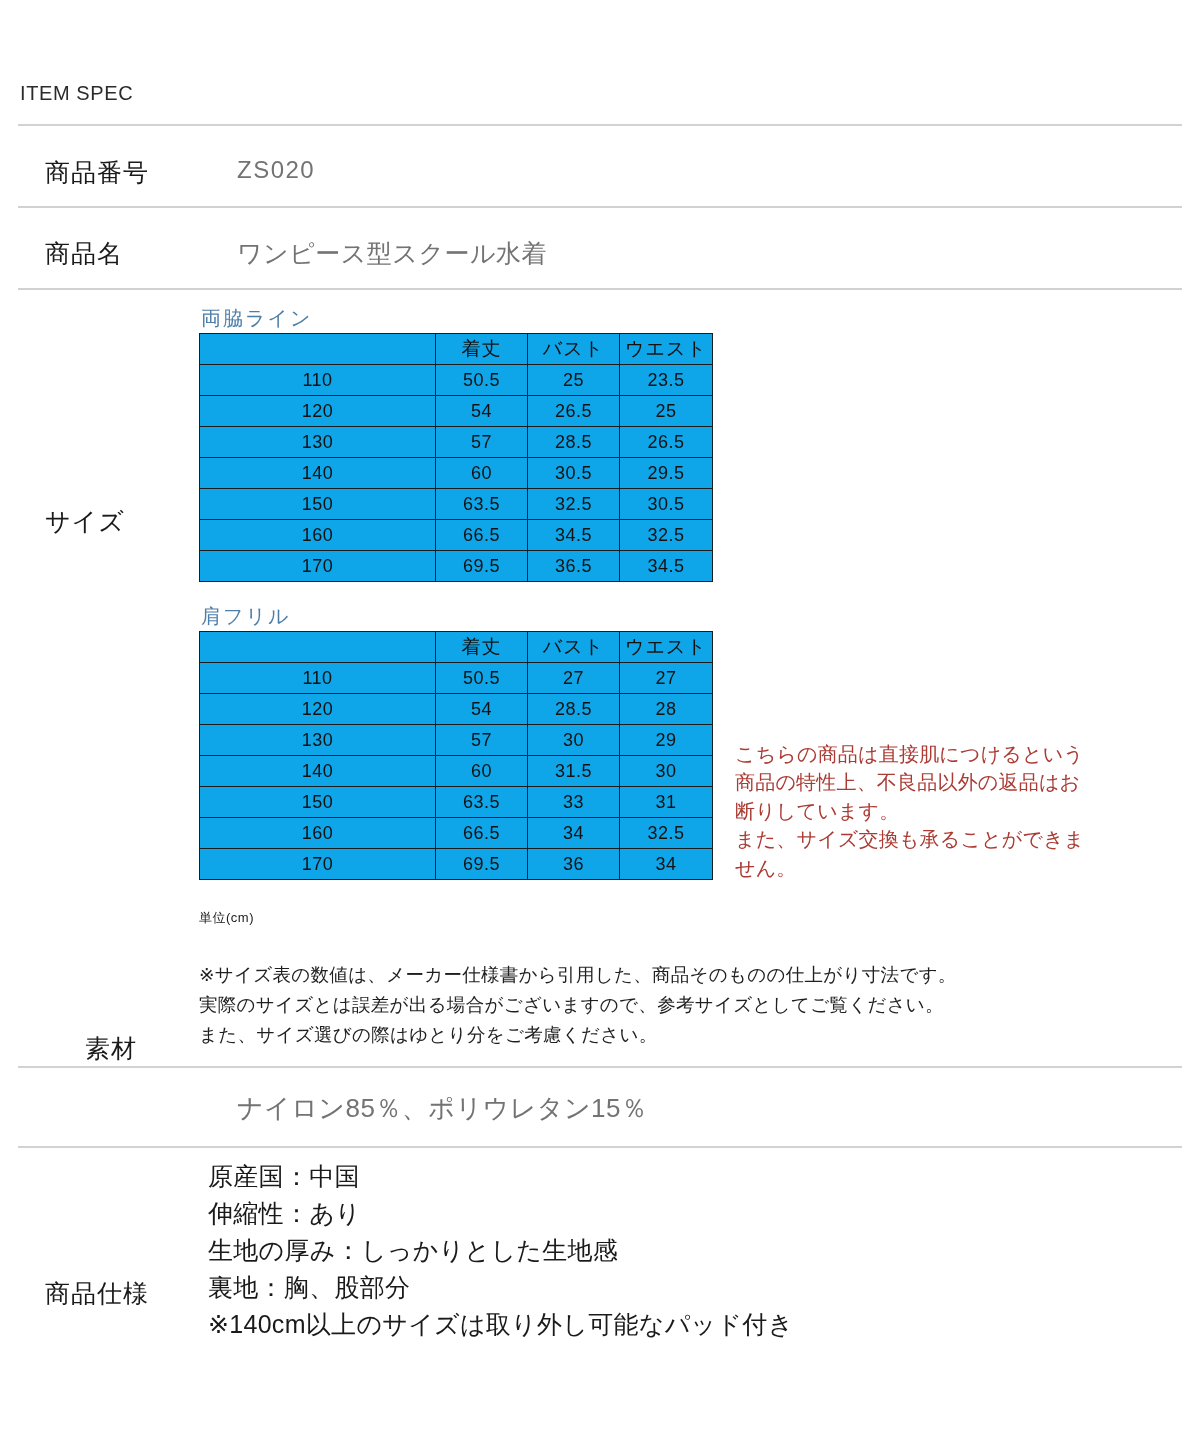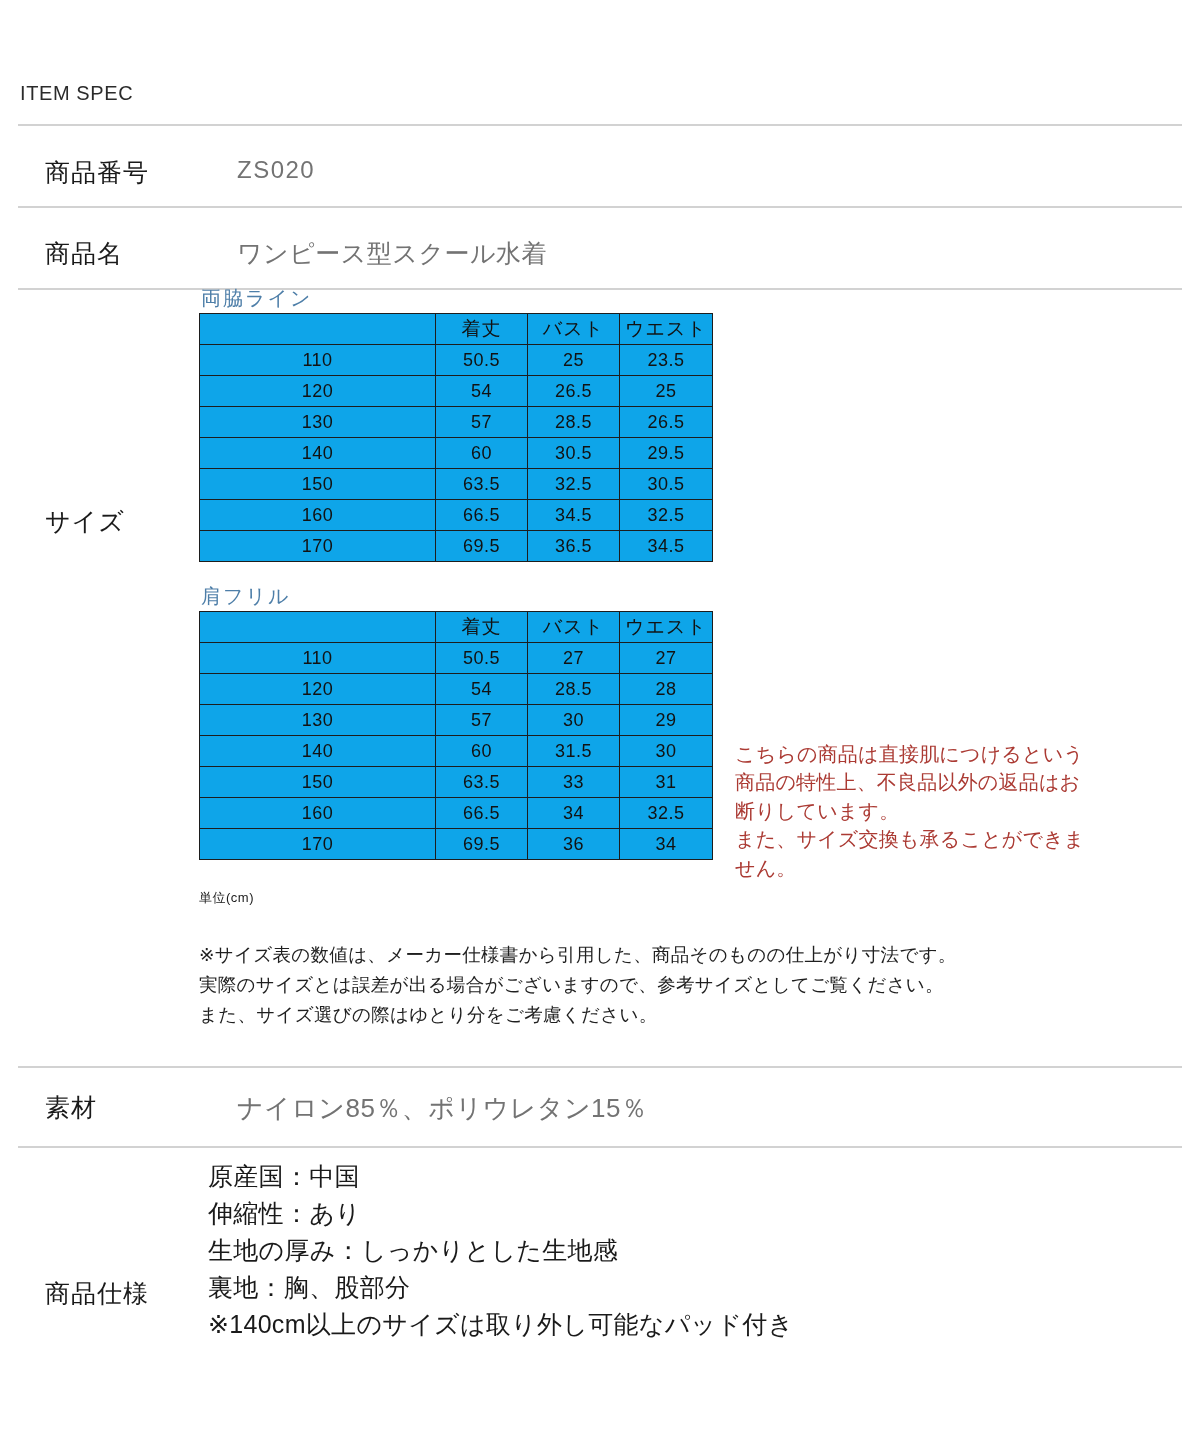--- a/index.html
+++ b/index.html
@@ -65,29 +65,29 @@
     color: #737373;
     white-space: nowrap;
     margin-left: 29px;
   }
 
   .lbl-code  { top: 156px; }
   .val-code  { top: 156px; font-size: 24px; letter-spacing: 1.5px; }
   .lbl-name  { top: 237px; }
   .val-name  { top: 237px; }
   .lbl-size  { top: 505px; }
-  .lbl-mat   { top: 1091px; }
+  .lbl-mat   { top: 1032px; margin-left: 40px; }
   .val-mat   { top: 1091px; font-size: 26px; }
   .lbl-sp    { top: 1277px; }
 
   
   .size-block {
     position: absolute;
     left: 199px;
-    top: 288px;
+    top: 308px;
   }
   .tbl-caption {
     font-size: 20px;
     color: #4d7ea8;
     letter-spacing: 2px;
     line-height: 1;
     margin: 0 0 5px 2px;
   }
   table.sizetbl {
     border-collapse: collapse;

